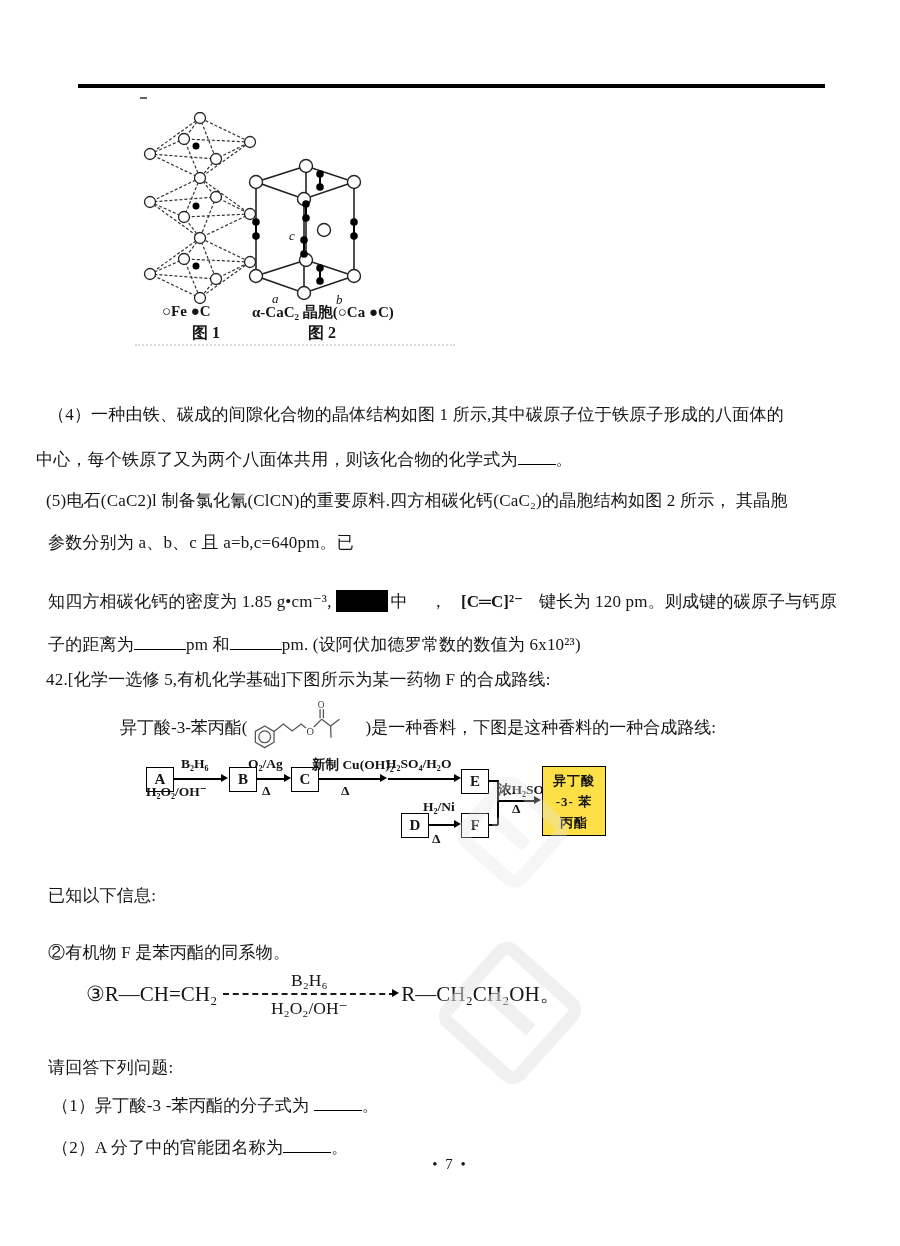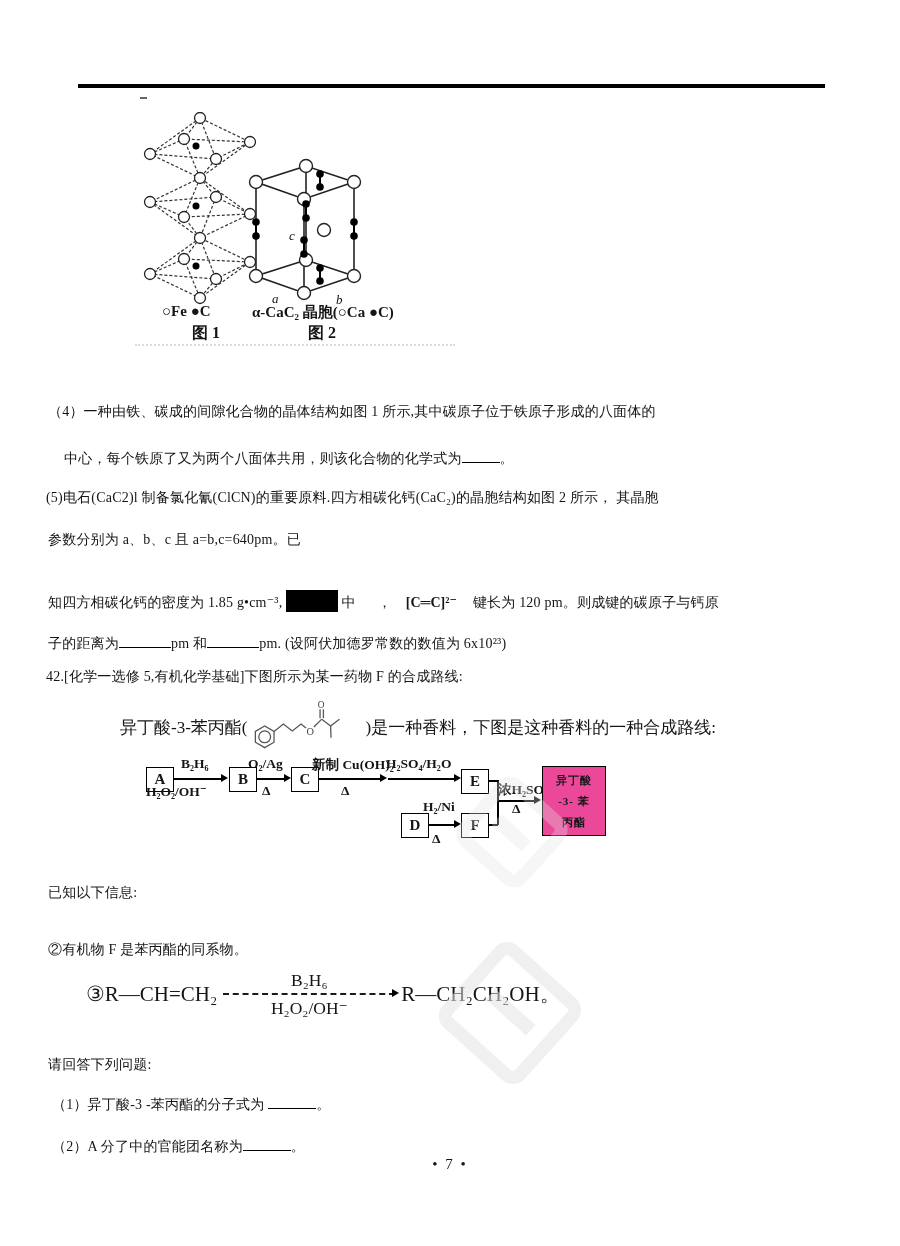--- a/index.html
+++ b/index.html
@@ -1,35 +1,35 @@
 <!DOCTYPE html>
 <html><head>
 <meta charset="utf-8">
 <style>
   html,body{margin:0;padding:0;background:#fff;}
   .page{position:relative;width:900px;height:1246px;background:#ffffff;overflow:hidden;
         font-family:"Liberation Serif","DejaVu Serif",serif;color:#151515;}
-  .line{position:absolute;font-size:14px;white-space:nowrap;letter-spacing:.2px;}
+  .line{position:absolute;font-size:17px;white-space:nowrap;letter-spacing:.2px;}
   .rule{position:absolute;background:#000;}
   .blank{display:inline-block;border-bottom:1.6px solid #000;height:14px;vertical-align:baseline;}
   .w38{width:38px}.w52{width:52px}.w48{width:48px}
   .redact{display:inline-block;width:52px;height:22px;background:#000;vertical-align:-5px;margin:0 3px 0 4px;}
   .gapA{margin-left:22px}.gapB{margin-left:14px}.gapC{margin-left:16px}
   .ion{font-weight:bold;letter-spacing:0;}
   
   .node{position:absolute;width:26px;height:23px;border:1.6px solid #000;background:#fff;
         display:flex;align-items:center;justify-content:center;font-weight:bold;font-size:15px;}
   .fl{position:absolute;font-weight:bold;font-size:13.5px;white-space:nowrap;letter-spacing:0;}
   .hl{position:absolute;height:1.7px;background:#000;}
   .vl{position:absolute;width:1.7px;background:#000;}
   .ah{position:absolute;width:0;height:0;border-left:7px solid #000;
       border-top:4.5px solid transparent;border-bottom:4.5px solid transparent;}
   .product{position:absolute;left:542px;top:766px;width:62px;height:68px;border:1.9px solid #000;
            display:flex;flex-direction:column;align-items:center;justify-content:center;
-           font-weight:bold;font-size:11px;line-height:21px;letter-spacing:1px;background:#ec4899;}
+           font-weight:bold;font-size:13px;line-height:21px;letter-spacing:1px;background:#fde047;}
   
   .esterline{position:absolute;left:120px;top:698px;height:58px;display:flex;align-items:center;font-size:17px;white-space:nowrap;}
   
   .rxn{position:absolute;left:86px;top:970px;display:flex;align-items:center;font-size:21px;white-space:nowrap;}
   .rxn-arrow{display:flex;flex-direction:column;align-items:center;margin:0 6px;}
   .rxn-arrow .t,.rxn-arrow .b{font-size:17.5px;line-height:20px;}
   .dashline{position:relative;width:172px;height:0;border-top:2.2px dashed #1a1a1a;margin:3px 0;}
   .dashline .ah{right:-4px;top:-6px;}
   .legend{position:absolute;font-size:15px;font-weight:bold;white-space:nowrap;}
   .caption{position:absolute;font-size:16px;font-weight:bold;}
@@ -133,21 +133,21 @@
     </g>
   </svg>
 
   <div class="legend" style="left:162px;top:303px;">○Fe  ●C</div>
   <div class="legend" style="left:252px;top:303px;">α-CaC₂ 晶胞(○Ca ●C)</div>
   <div class="caption" style="left:192px;top:323px;">图 1</div>
   <div class="caption" style="left:308px;top:323px;">图 2</div>
   <div class="dotted"></div>
 
   <div class="line" style="left:48px;top:403px;">（4）一种由铁、碳成的间隙化合物的晶体结构如图 1 所示,其中碳原子位于铁原子形成的八面体的</div>
-  <div class="line" style="left:64px;top:448px;">
+  <div class="line" style="left:36px;top:448px;">
     <span>中心，每个铁原了又为两个八面体共用，则该化合物的化学式为</span><span class="blank w38"></span><span>。</span>
   </div>
 
   <div class="line" style="left:46px;top:489px;">(5)电石(CaC2)l 制备氯化氰(ClCN)的重要原料.四方相碳化钙(CaC₂)的晶胞结构如图 2 所示， 其晶胞</div>
   <div class="line" style="left:48px;top:531px;">参数分别为 a、b、c 且 a=b,c=640pm。已</div>
   <div class="line" style="left:48px;top:590px;">
     <span>知四方相碳化钙的密度为 1.85 g•cm⁻³,</span><span class="redact"></span><span>中</span><span class="gapA">，</span><span class="ion gapB">[C═C]²⁻</span><span class="gapC">键长为 120 pm。则成键的碳原子与钙原</span>
   </div>
   <div class="line" style="left:48px;top:633px;">
     <span>子的距离为</span><span class="blank w52"></span><span>pm 和</span><span class="blank w52"></span><span>pm. (设阿伏加德罗常数的数值为 6x10²³)</span>

